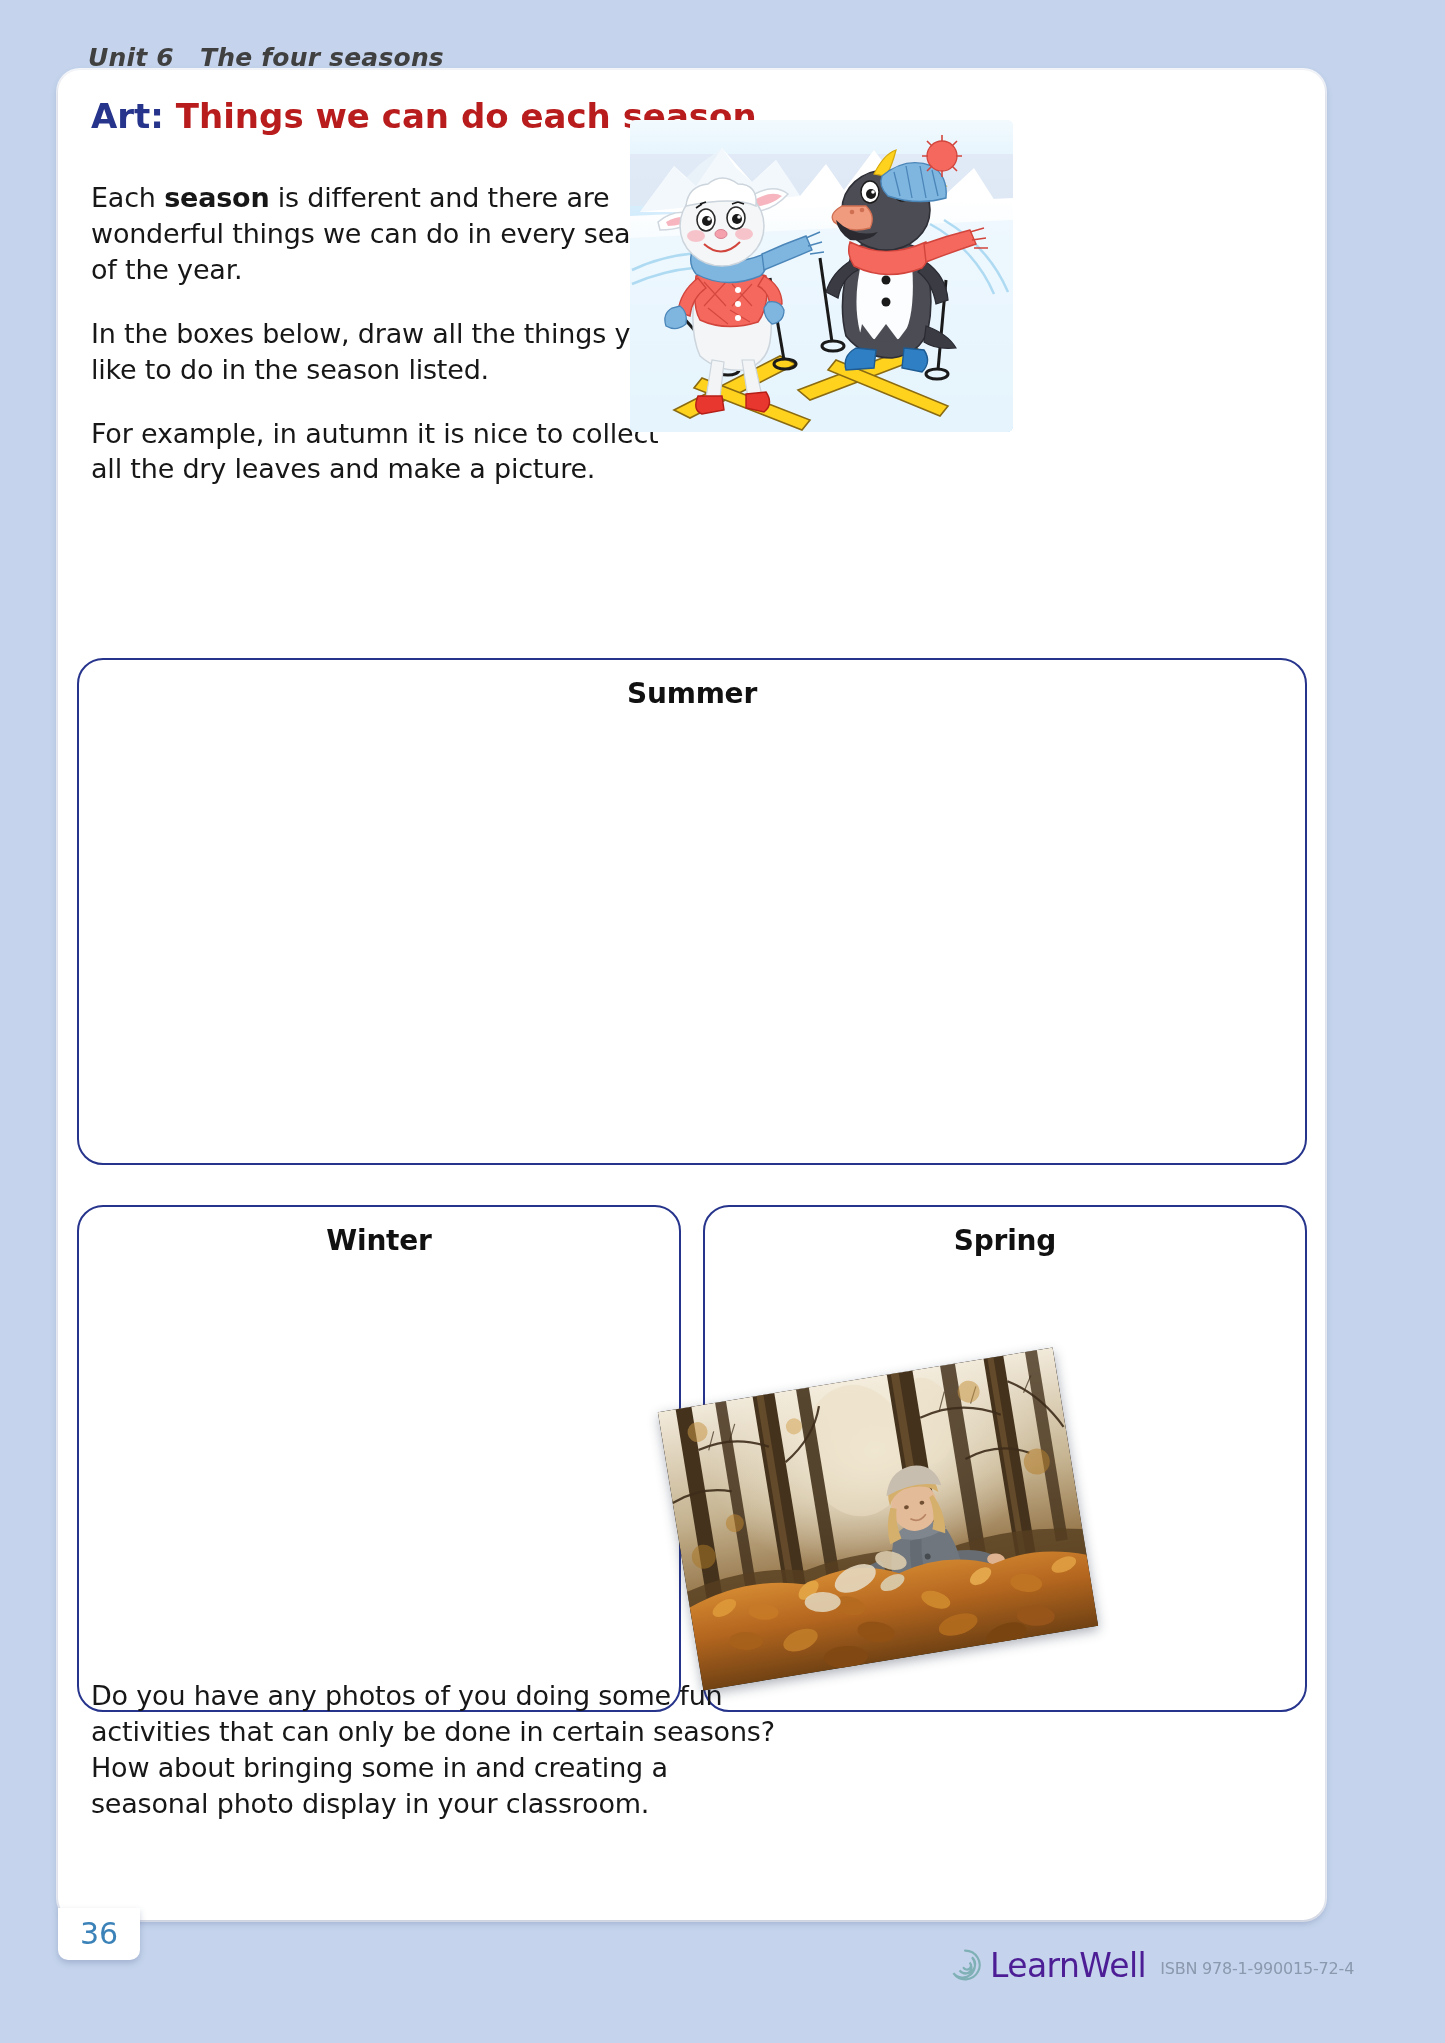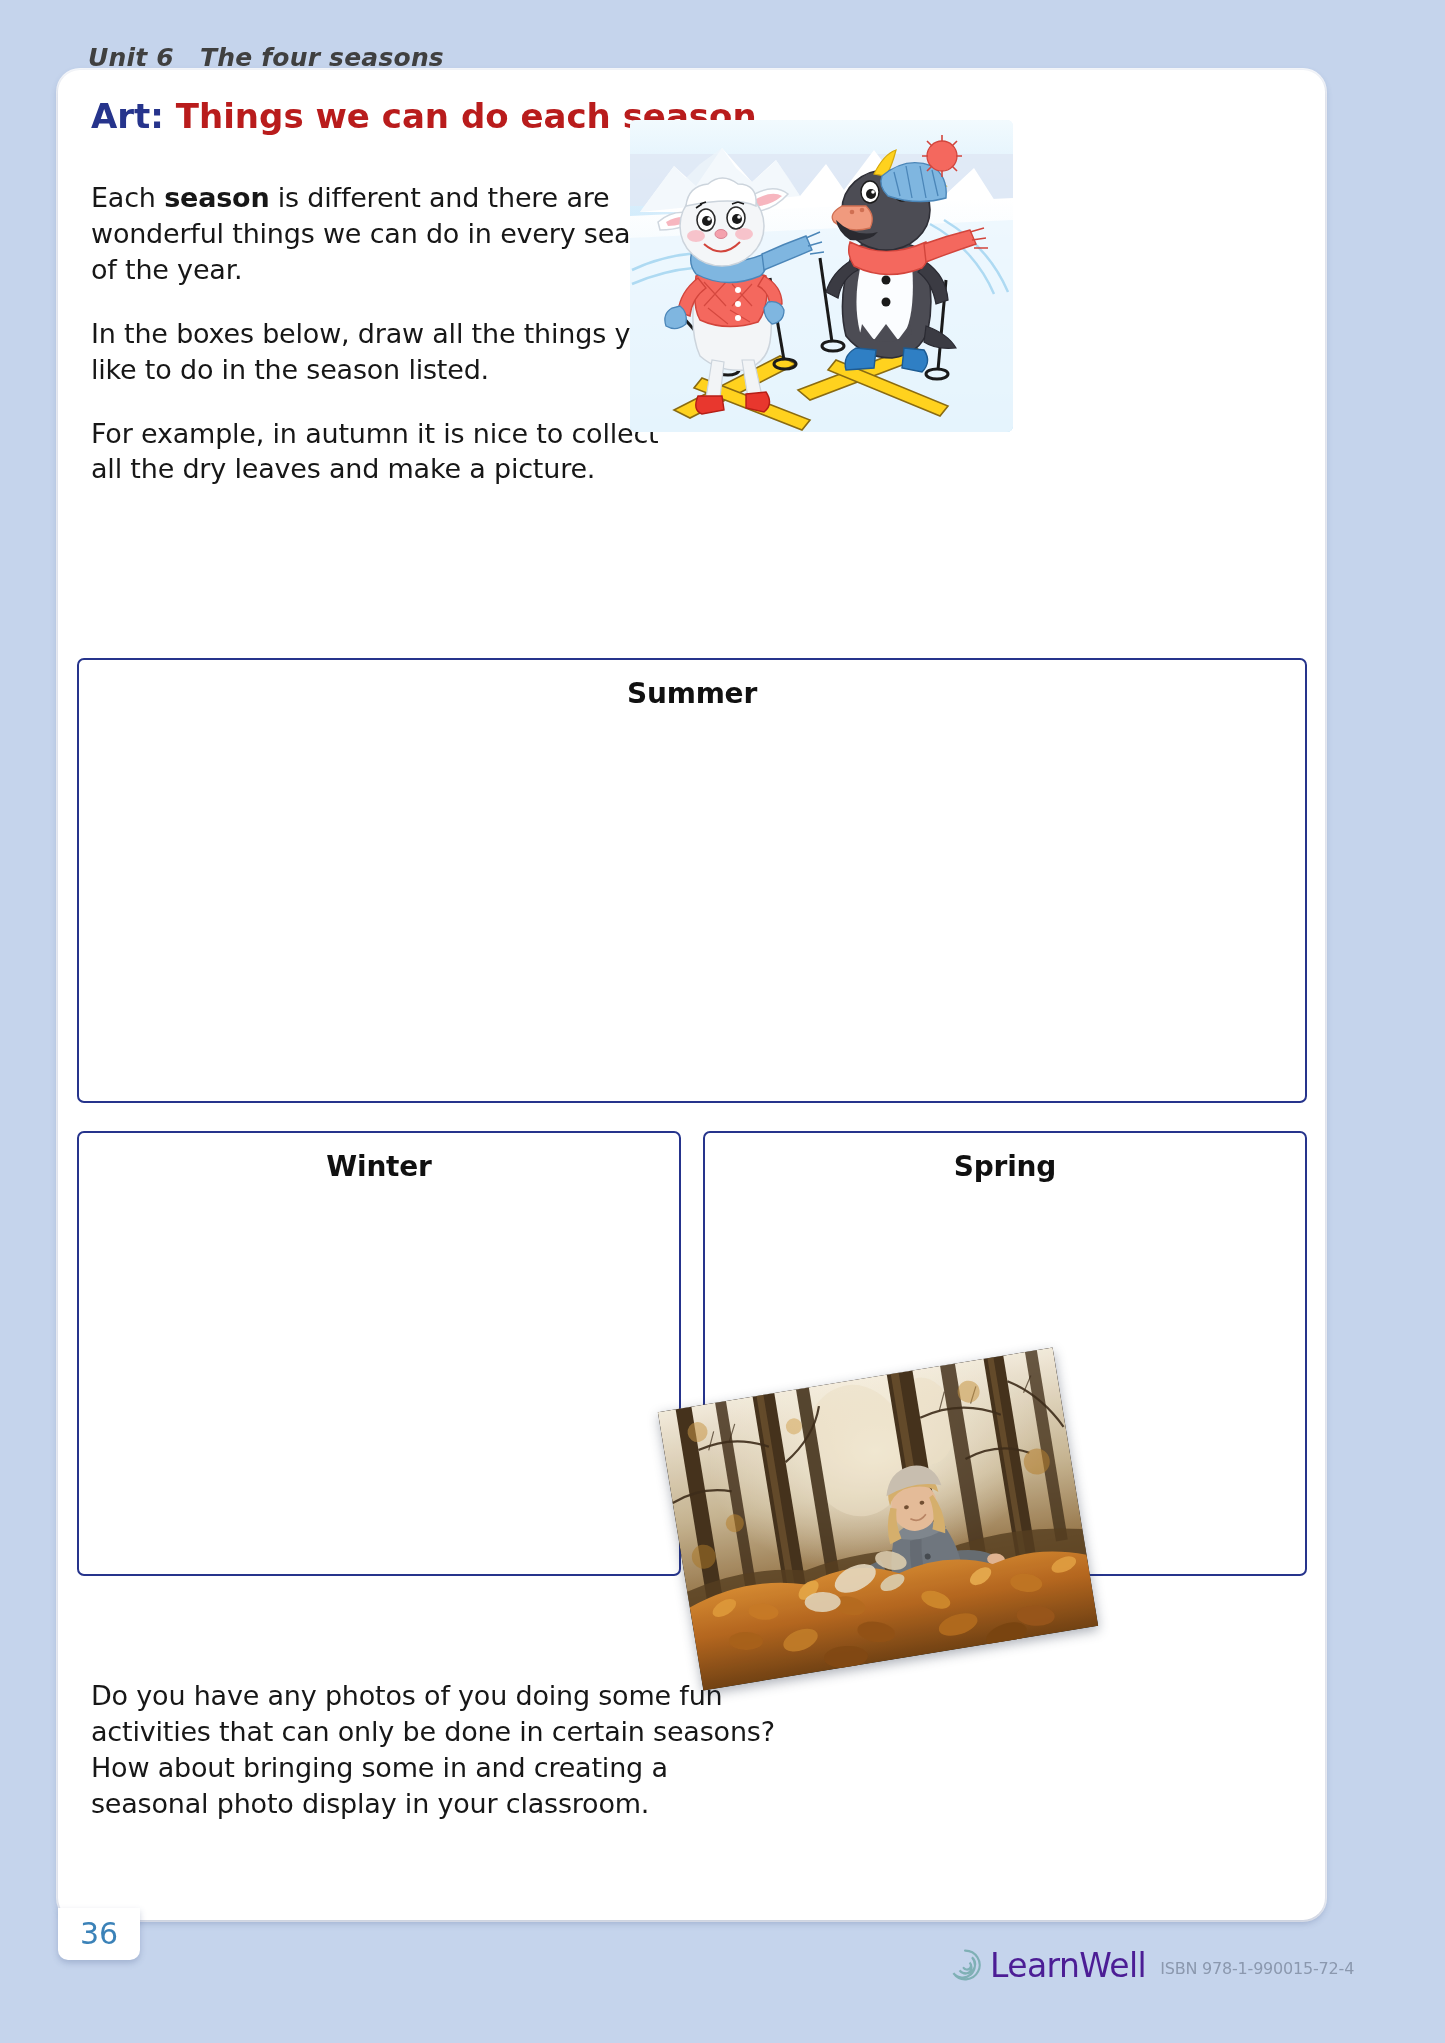--- a/index.html
+++ b/index.html
@@ -89,26 +89,26 @@
   .ski-illustration svg { display: block; width: 100%; height: 100%; }
 
   
   .season-grid {
     position: absolute;
     left: 19px;
     top: 588px;
     width: 1230px;
   }
   .season-row { display: flex; gap: 22px; }
-  .season-row + .season-row { margin-top: 28px; }
+  .season-row + .season-row { margin-top: 40px; }
   .season-box {
     flex: 1;
-    height: 445px;
+    height: 507px;
     border: 2px solid #26348c;
-    border-radius: 7px;
+    border-radius: 26px;
     background: #ffffff;
     position: relative;
     box-sizing: border-box;
   }
   .season-label {
     position: absolute;
     top: 17px;
     left: 0;
     right: 0;
     text-align: center;

